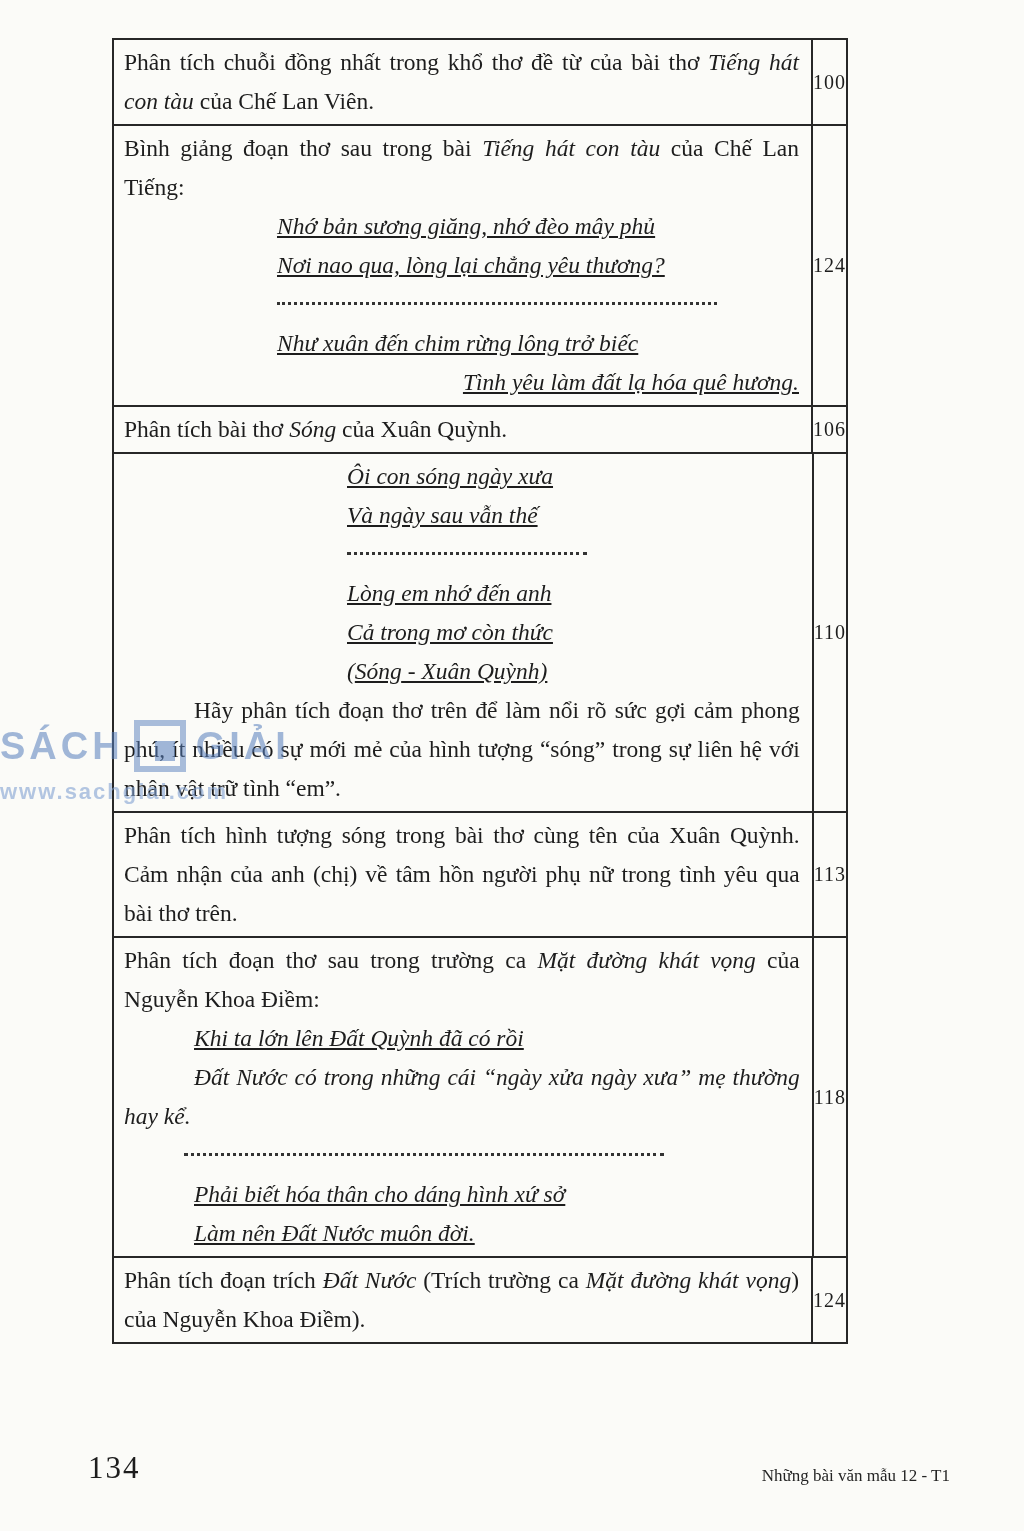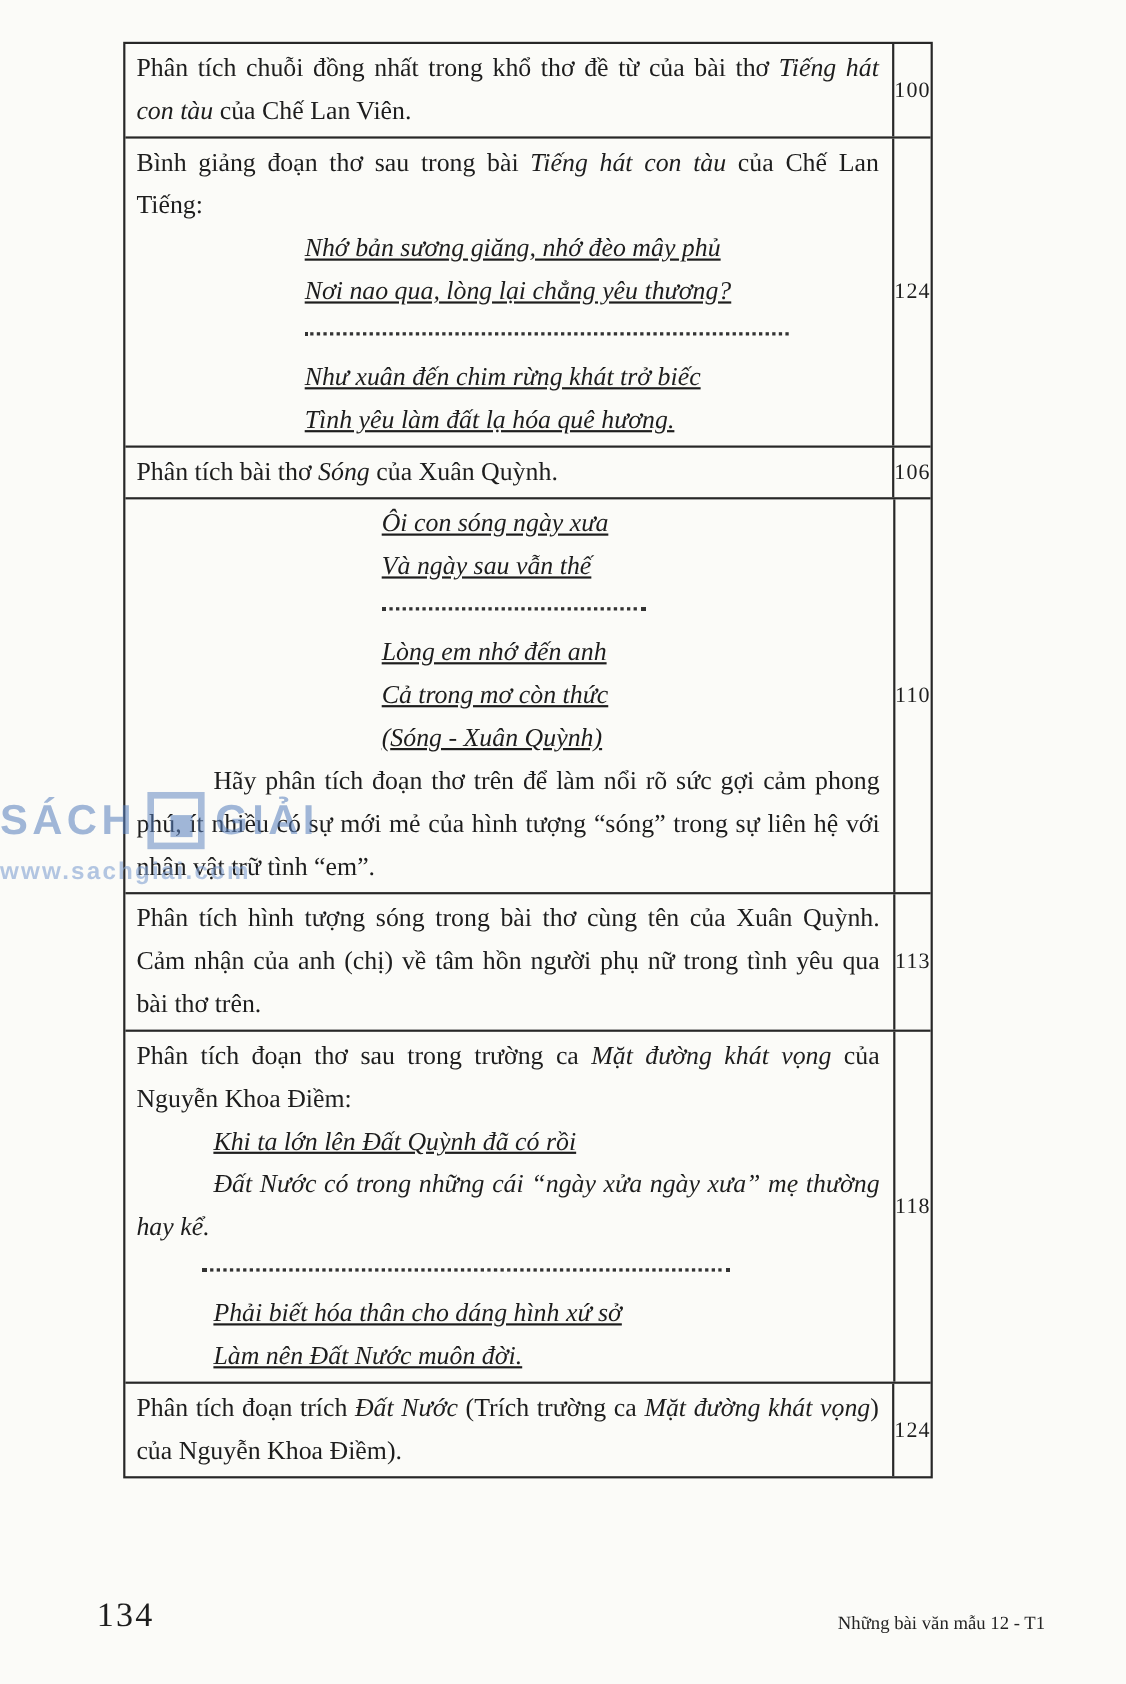--- a/index.html
+++ b/index.html
@@ -73,22 +73,22 @@
           <p class="para"><span>Phân tích chuỗi đồng nhất trong khổ thơ đề từ của bài thơ </span><span class="it">Tiếng hát con tàu</span><span> của Chế Lan Viên.</span></p>
         </div>
         <div class="page-cell">100</div>
       </div>
       <div class="toc-row">
         <div class="text-cell">
           <p class="para"><span>Bình giảng đoạn thơ sau trong bài </span><span class="it">Tiếng hát con tàu</span><span> của Chế Lan Tiếng:</span></p>
           <p class="verse" style="margin-left: 153px;"><span class="it">Nhớ bản sương giăng, nhớ đèo mây phủ</span></p>
           <p class="verse" style="margin-left: 153px;"><span class="it">Nơi nao qua, lòng lại chẳng yêu thương?</span></p>
           <div class="dots" style="margin-left: 153px; width: 440px;"></div>
-          <p class="verse" style="margin-left: 153px;"><span class="it">Như xuân đến chim rừng khát trở biếc</span></p>
-          <p class="verse" style="margin-left: 153px;"><span class="it">Tình yêu làm đất lạ hóa quê hương.</span></p>
+          <p class="verse" style="margin-left: 153px;"><span class="it">Như xuân đến chim rừng lông trở biếc</span></p>
+          <p class="verse" style="margin-left: 153px; text-align: right;"><span class="it">Tình yêu làm đất lạ hóa quê hương.</span></p>
         </div>
         <div class="page-cell">124</div>
       </div>
       <div class="toc-row">
         <div class="text-cell">
           <p class="para"><span>Phân tích bài thơ </span><span class="it">Sóng</span><span> của Xuân Quỳnh.</span></p>
         </div>
         <div class="page-cell">106</div>
       </div>
       <div class="toc-row">

